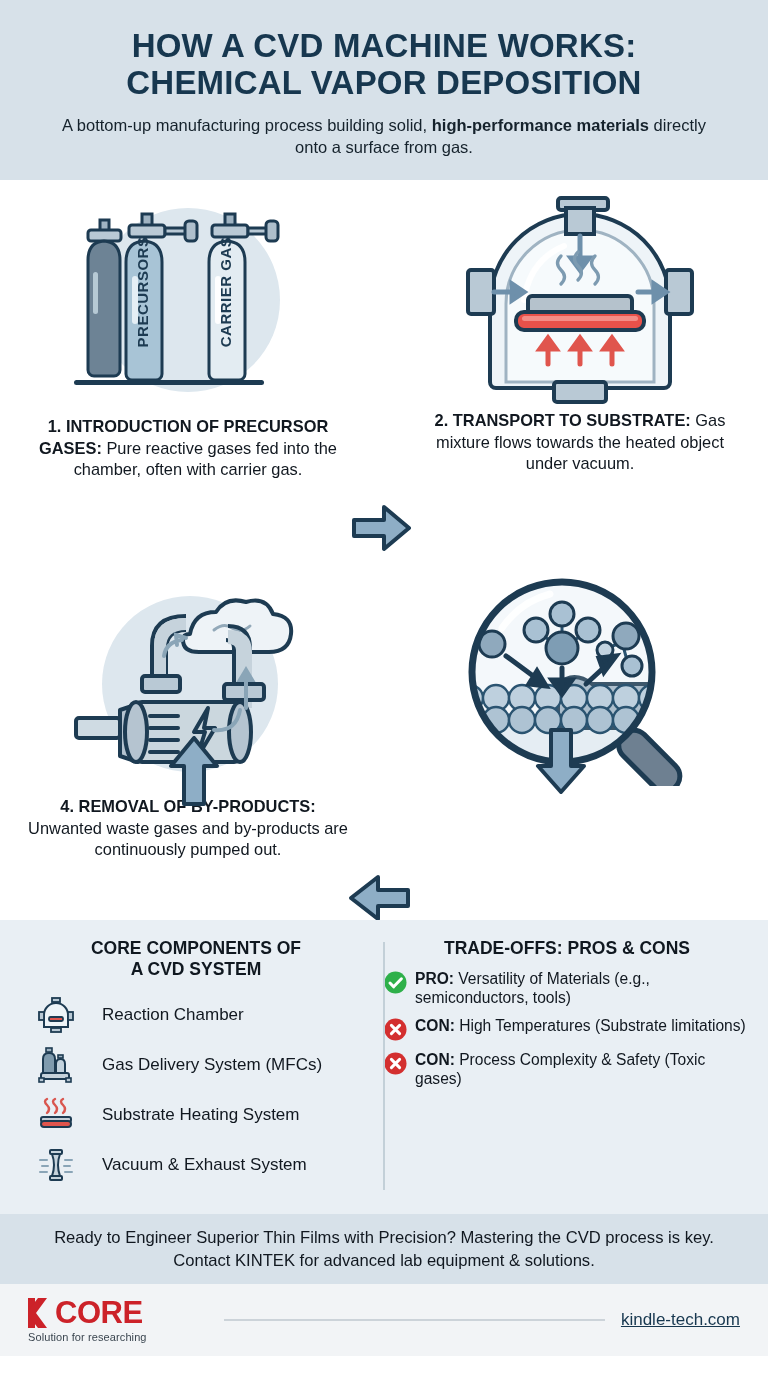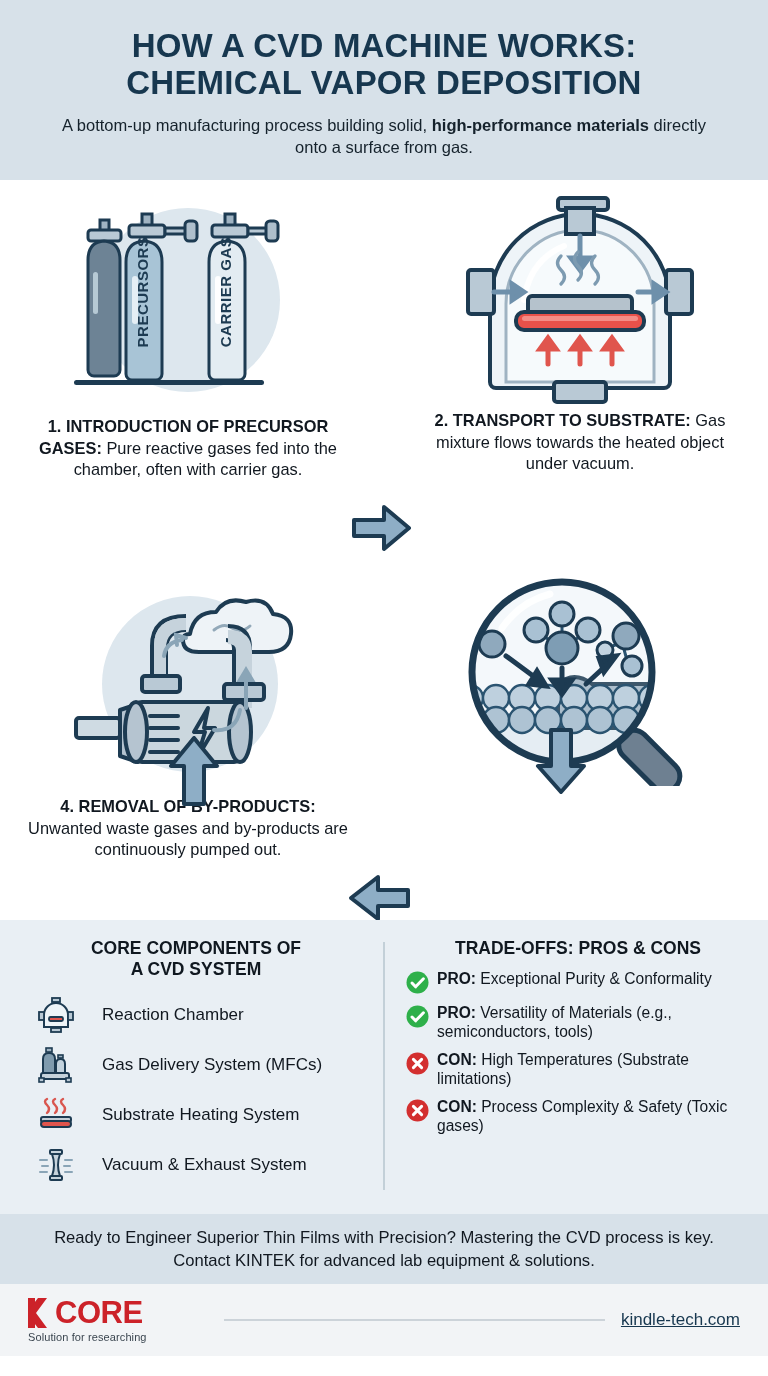--- a/index.html
+++ b/index.html
@@ -58,21 +58,21 @@
 
   
   .lower {
     position: relative;
     background: #e9eff4;
     padding: 18px 18px 14px 18px;
     height: 294px;
   }
   .lower-cols { display: flex; height: 100%; }
   .col-left  { width: 366px; padding-right: 10px; }
-  .col-right { width: 366px; padding-left: 22px; }
+  .col-right { width: 366px; }
   .divider {
     position: absolute; left: 383px; top: 22px;
     width: 2px; height: 248px; background: #c3d0d8;
   }
   .sec-head {
     text-align: center; font-weight: 700; color: #101820;
     font-size: 17.5px; line-height: 1.18; margin-bottom: 10px;
   }
   .comp-list { margin-left: 18px; }
   .comp-item {
@@ -418,29 +418,20 @@
             <span class="comp-label">Vacuum &amp; Exhaust System</span>
           </div>
 
         </div>
       </div>
 
       <div class="col-right">
         <div class="sec-head">TRADE-OFFS: PROS &amp; CONS</div>
         <div class="pc-list">
 
-          <div class="pc-item">
-            <span class="pc-ico">
-              <svg width="23" height="23" viewBox="0 0 23 23">
-                <circle cx="11.5" cy="11.5" r="11" fill="#2eb04a"></circle>
-                <path d="M6 12 l3.6 3.8 L17.4 7.8" stroke="#ffffff" stroke-width="3" fill="none" stroke-linecap="round" stroke-linejoin="round"></path>
-              </svg>
-            </span>
-            <span class="pc-text"><b>PRO:</b><span> Exceptional Purity &amp; Conformality</span></span>
-          </div>
 
           <div class="pc-item">
             <span class="pc-ico">
               <svg width="23" height="23" viewBox="0 0 23 23">
                 <circle cx="11.5" cy="11.5" r="11" fill="#2eb04a"></circle>
                 <path d="M6 12 l3.6 3.8 L17.4 7.8" stroke="#ffffff" stroke-width="3" fill="none" stroke-linecap="round" stroke-linejoin="round"></path>
               </svg>
             </span>
             <span class="pc-text"><b>PRO:</b><span> Versatility of Materials (e.g., semiconductors, tools)</span></span>
           </div>

